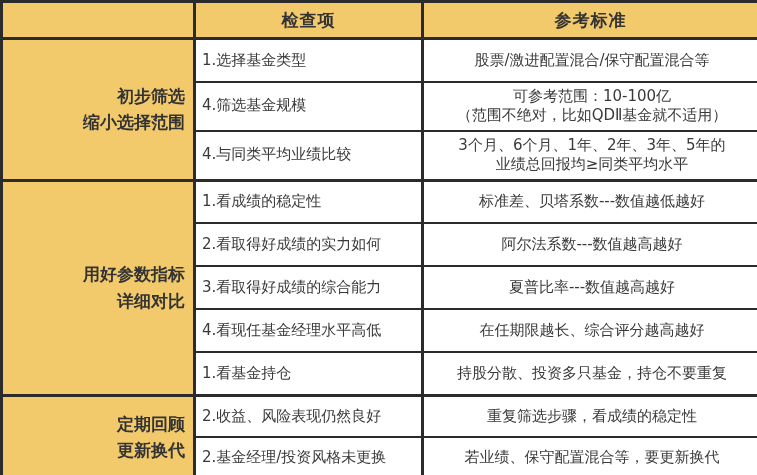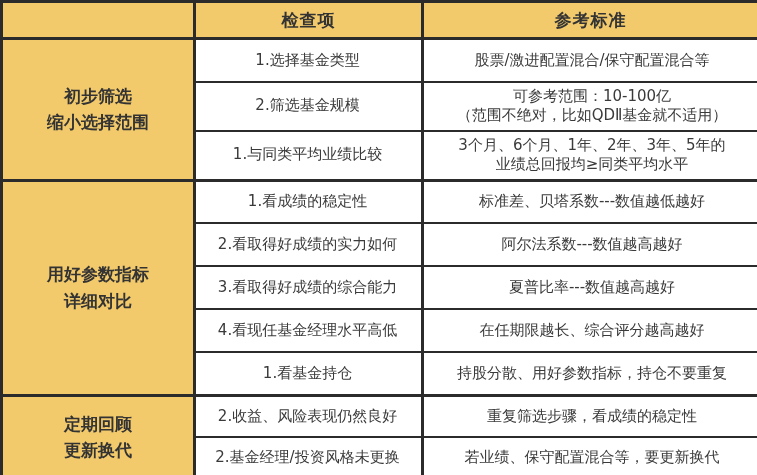--- a/index.html
+++ b/index.html
@@ -46,24 +46,25 @@
     font-weight: bold;
     text-align: center;
   }
   td.header-cell {
     font-size: 17px;
     letter-spacing: 1px;
   }
   td.category-cell {
     font-size: 17px;
     line-height: 1.55;
+    text-align: right;
   }
   td.check-cell {
     background: #ffffff;
-    text-align: center;
+    text-align: left;
     padding-left: 6px;
   }
   td.standard-cell {
     background: #ffffff;
     text-align: center;
     padding-left: 11px;
   }
   .line { display: block; }
 
   tr.h-header { height: 37px; }
@@ -94,28 +95,28 @@
       <td class="gold category-cell" rowspan="3">
         <span class="line">初步筛选</span>
         <span class="line">缩小选择范围</span>
       </td>
       <td class="check-cell">1.选择基金类型</td>
       <td class="standard-cell">
         <span class="line">股票/激进配置混合/保守配置混合等</span>
       </td>
     </tr>
     <tr class="h-46">
-      <td class="check-cell">2.筛选基金规模</td>
+      <td class="check-cell">4.筛选基金规模</td>
       <td class="standard-cell">
         <span class="line">可参考范围：10-100亿</span>
         <span class="line">（范围不绝对，比如QDⅡ基金就不适用）</span>
       </td>
     </tr>
     <tr class="h-45">
-      <td class="check-cell">1.与同类平均业绩比较</td>
+      <td class="check-cell">4.与同类平均业绩比较</td>
       <td class="standard-cell">
         <span class="line">3个月、6个月、1年、2年、3年、5年的</span>
         <span class="line">业绩总回报均≥同类平均水平</span>
       </td>
     </tr>
 
     <tr class="group-start h-43">
       <td class="gold category-cell" rowspan="5">
         <span class="line">用好参数指标</span>
         <span class="line">详细对比</span>
@@ -139,21 +140,21 @@
     </tr>
     <tr class="h-43">
       <td class="check-cell">4.看现任基金经理水平高低</td>
       <td class="standard-cell">
         <span class="line">在任期限越长、综合评分越高越好</span>
       </td>
     </tr>
     <tr class="h-43">
       <td class="check-cell">1.看基金持仓</td>
       <td class="standard-cell">
-        <span class="line">持股分散、用好参数指标，持仓不要重复</span>
+        <span class="line">持股分散、投资多只基金，持仓不要重复</span>
       </td>
     </tr>
 
     <tr class="group-start h-42">
       <td class="gold category-cell" rowspan="2">
         <span class="line">定期回顾</span>
         <span class="line">更新换代</span>
       </td>
       <td class="check-cell">2.收益、风险表现仍然良好</td>
       <td class="standard-cell">

